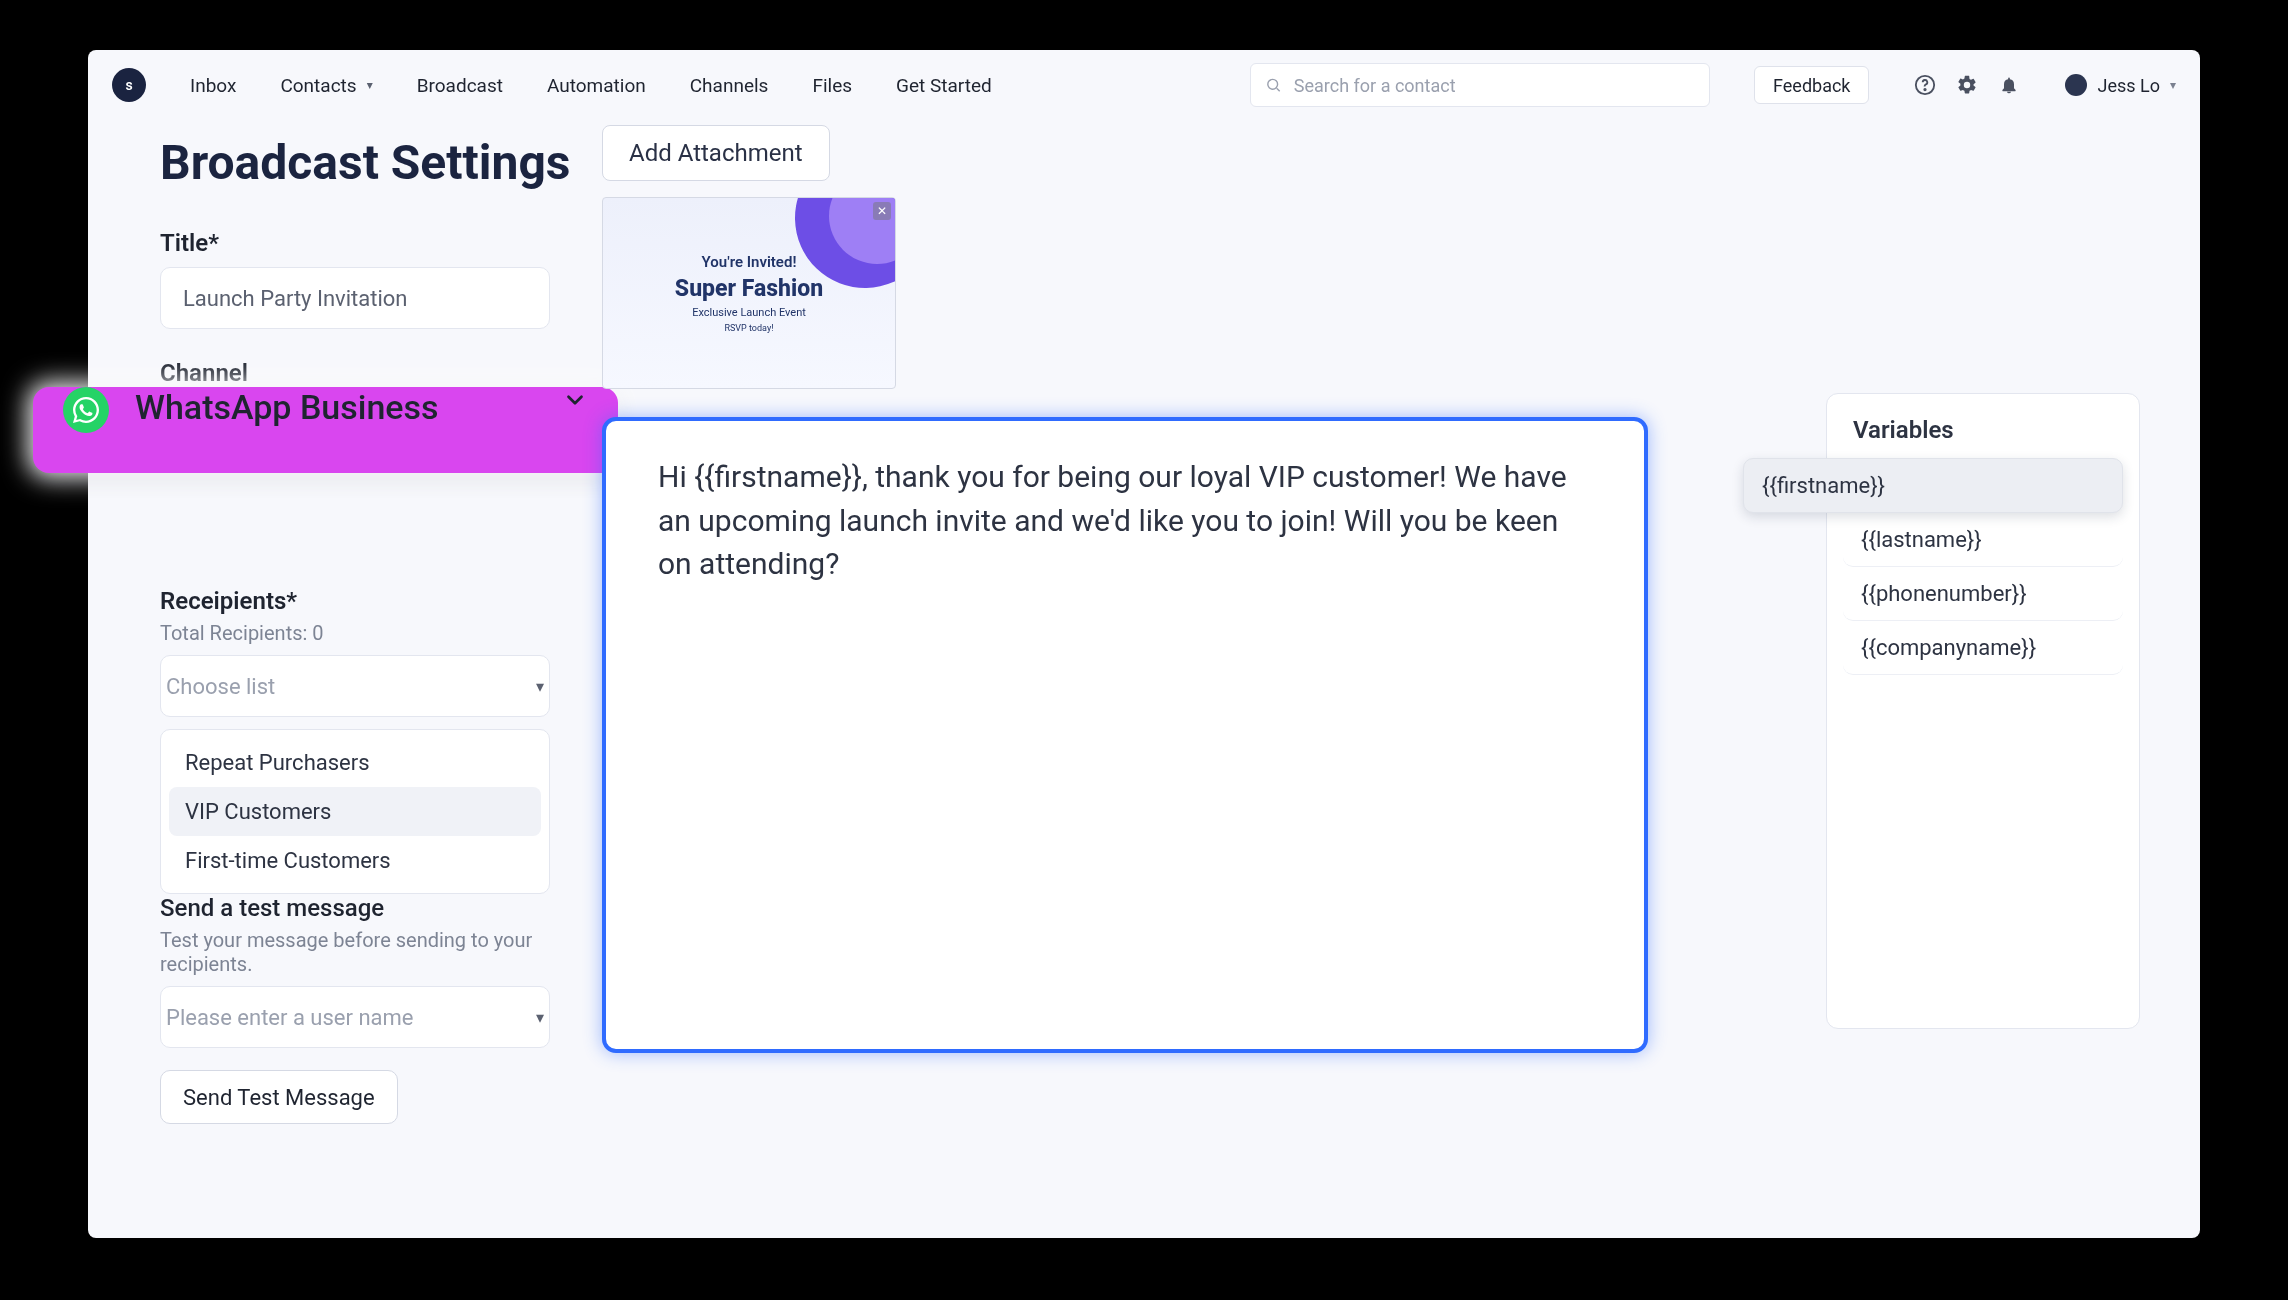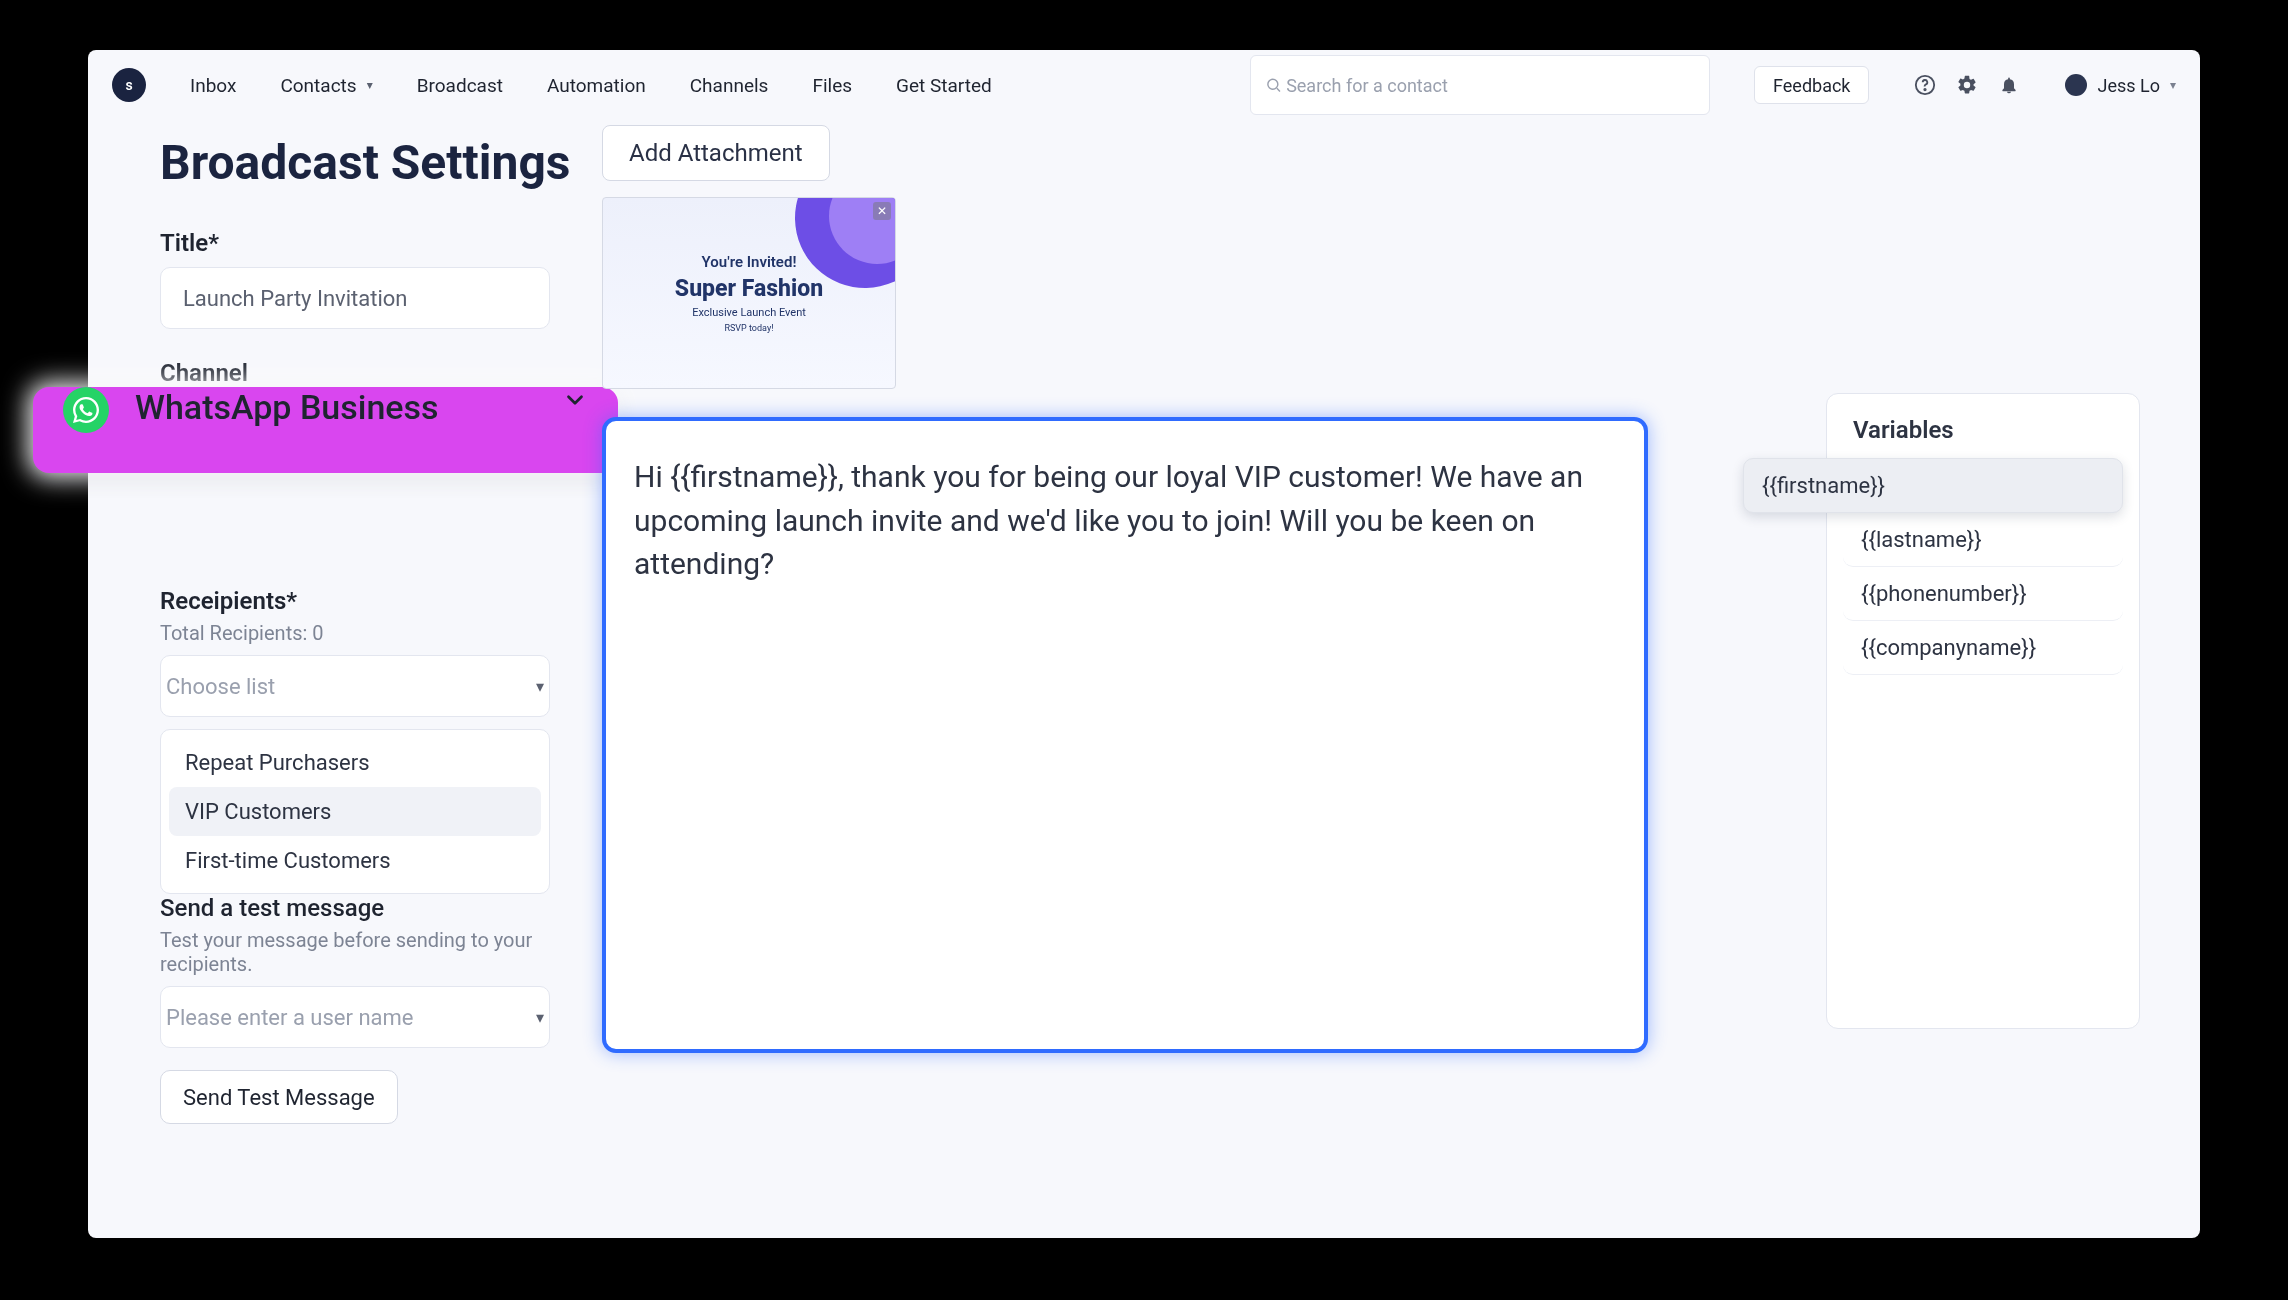--- a/index.html
+++ b/index.html
@@ -26,23 +26,23 @@
     display: flex; align-items: center; justify-content: center;
     font-size: 14px; font-weight: 600;
   }
   .nav-item {
     font-size: 19px; color: #1f2430; cursor: pointer;
     display: flex; align-items: center; gap: 10px;
   }
   .nav-chevron { font-size: 12px; color: #5b6170; }
   .nav-spacer { flex: 1; }
   .search-wrap {
-    width: 460px; height: 60px;
+    width: 460px; height: 44px;
     background: #fff; border: 1px solid #e3e6ef; border-radius: 6px;
-    display: flex; align-items: center; padding: 0 14px; gap: 4px;
+    display: flex; align-items: center; padding: 0 14px; gap: 12px;
   }
   .search-wrap input {
     border: none; outline: none; width: 100%; font-size: 18px; color: #333;
     background: transparent;
   }
   .search-wrap input::placeholder { color: #9aa0ae; }
   .feedback-btn {
     height: 38px; padding: 0 18px; background: #fff; border: 1px solid #dfe2eb;
     border-radius: 6px; font-size: 18px; color: #1f2430; display: flex; align-items: center;
     cursor: pointer;
@@ -149,21 +149,21 @@
   .ap-line1 { font-size: 15px; color: #213468; font-weight: 600; z-index: 1; }
   .ap-line2 { font-size: 23px; color: #213468; font-weight: 800; z-index: 1; }
   .ap-line3 { font-size: 11px; color: #213468; z-index: 1; }
   .ap-line4 { font-size: 9px; color: #213468; z-index: 1; }
 
   .message-box {
     margin-top: 28px;
     width: 1046px; height: 636px;
     background: #fff; border: 4px solid #2f6bff; border-radius: 14px;
     box-shadow: 0 0 18px rgba(47,107,255,0.45);
-    padding: 34px 28px;
+    padding: 34px 52px;
     font-size: 30px; color: #2d3342; line-height: 1.45;
   }
 
   
   .right-col {
     position: absolute; right: 60px; top: 202px; width: 314px; height: 636px;
     background: #fff; border: 1px solid #e3e6ef; border-radius: 12px;
     padding: 22px 16px 16px 16px;
   }
   .var-title { font-size: 24px; color: #2d3342; font-weight: 600; margin: 0 10px 14px 10px; }

